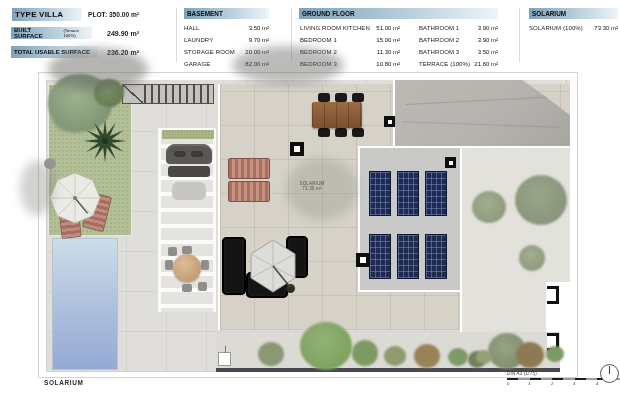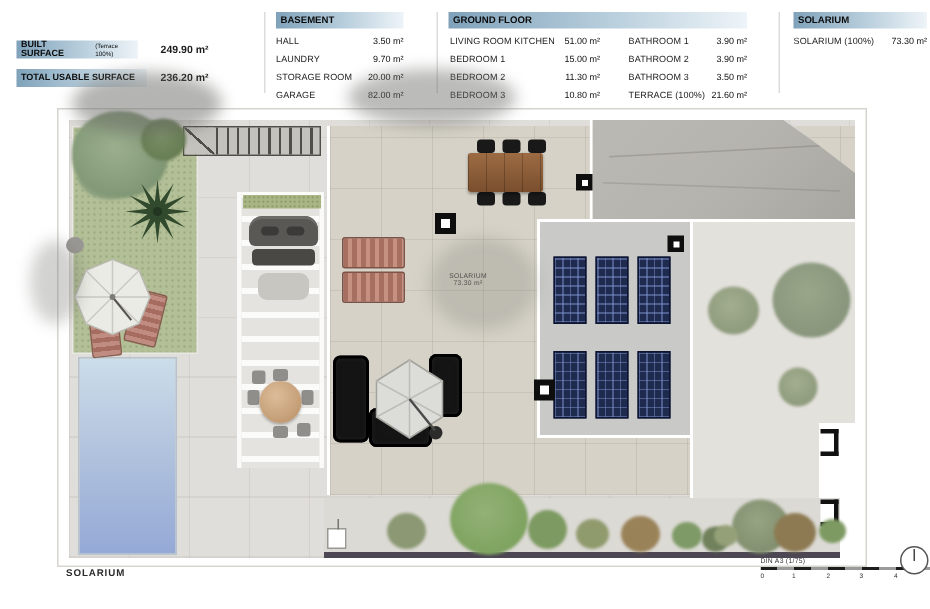--- a/index.html
+++ b/index.html
@@ -30,20 +30,26 @@
             border:1px solid #8a5c50;border-radius:2px;}
   .blackseat{background:#141414;border-radius:5px;box-shadow:inset 0 0 0 2px #000,inset 0 0 5px #333;}
   .rchair{background:#908e8a;border-radius:2px;}
   .txt-tiny{font-size:4.5px;color:#4a4a46;letter-spacing:.2px;line-height:5px;text-align:center;}
 </style>
 </head>
 <body>
 
 <div class="abs" style="left:0;top:0;width:620px;height:68px;">
 
+  <div class="abs hrow" style="left:12px;top:8px;width:127px;height:13px;">
+    <div class="hbar" style="width:67px;height:13px;font-size:8px;letter-spacing:.2px;">
+      <span>TYPE VILLA</span>
+    </div>
+    <span style="font-size:6.6px;font-weight:bold;">PLOT: 350.00 m²</span>
+  </div>
   <div class="abs hrow" style="left:11px;top:27px;width:128px;height:12px;">
     <div class="hbar" style="width:78px;height:12px;font-size:6px;">
       <span>BUILT SURFACE</span>
       <span style="font-size:4.2px;font-weight:normal;margin-left:2px;">(Terrace 100%)</span>
     </div>
     <span style="font-size:7px;font-weight:bold;">249.90 m²</span>
   </div>
   <div class="abs hrow" style="left:11px;top:46px;width:128px;height:12px;">
     <div class="hbar" style="width:84px;height:12px;font-size:6px;">
       <span>TOTAL USABLE SURFACE</span>

